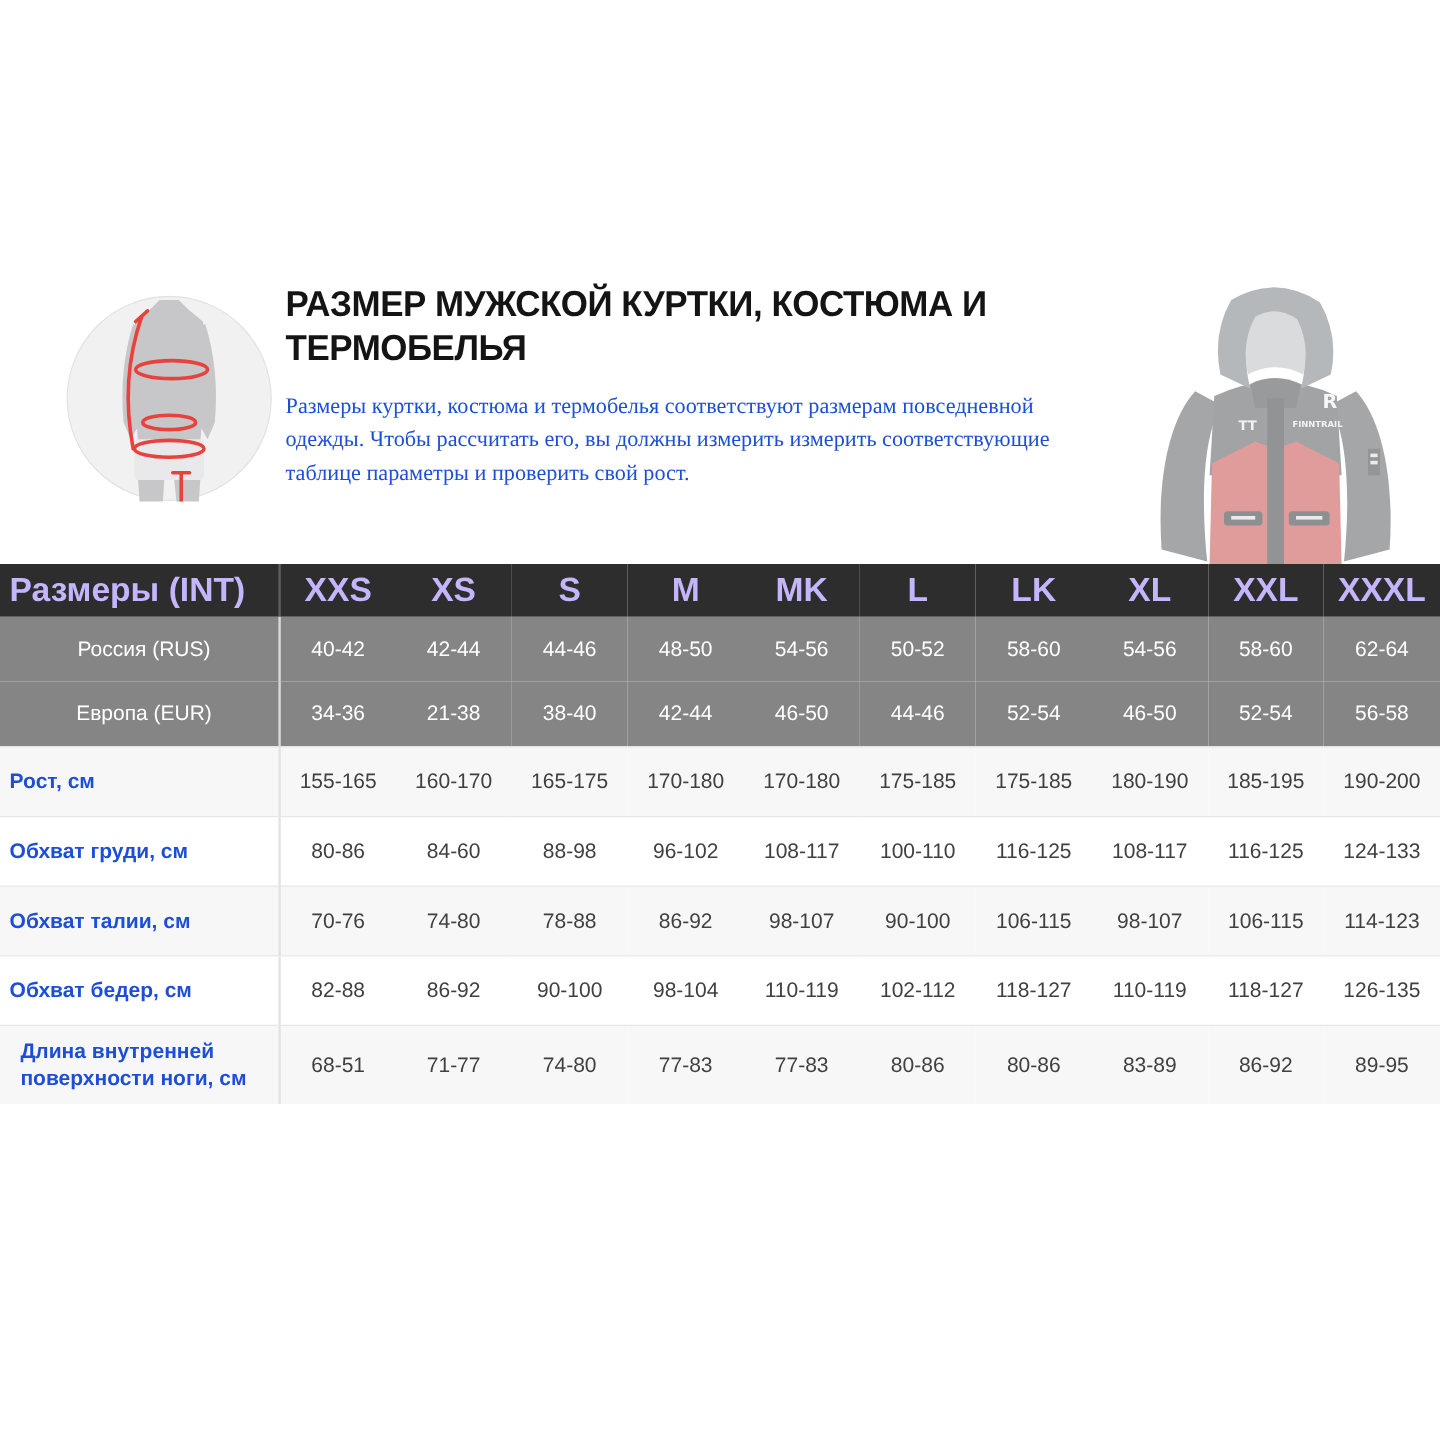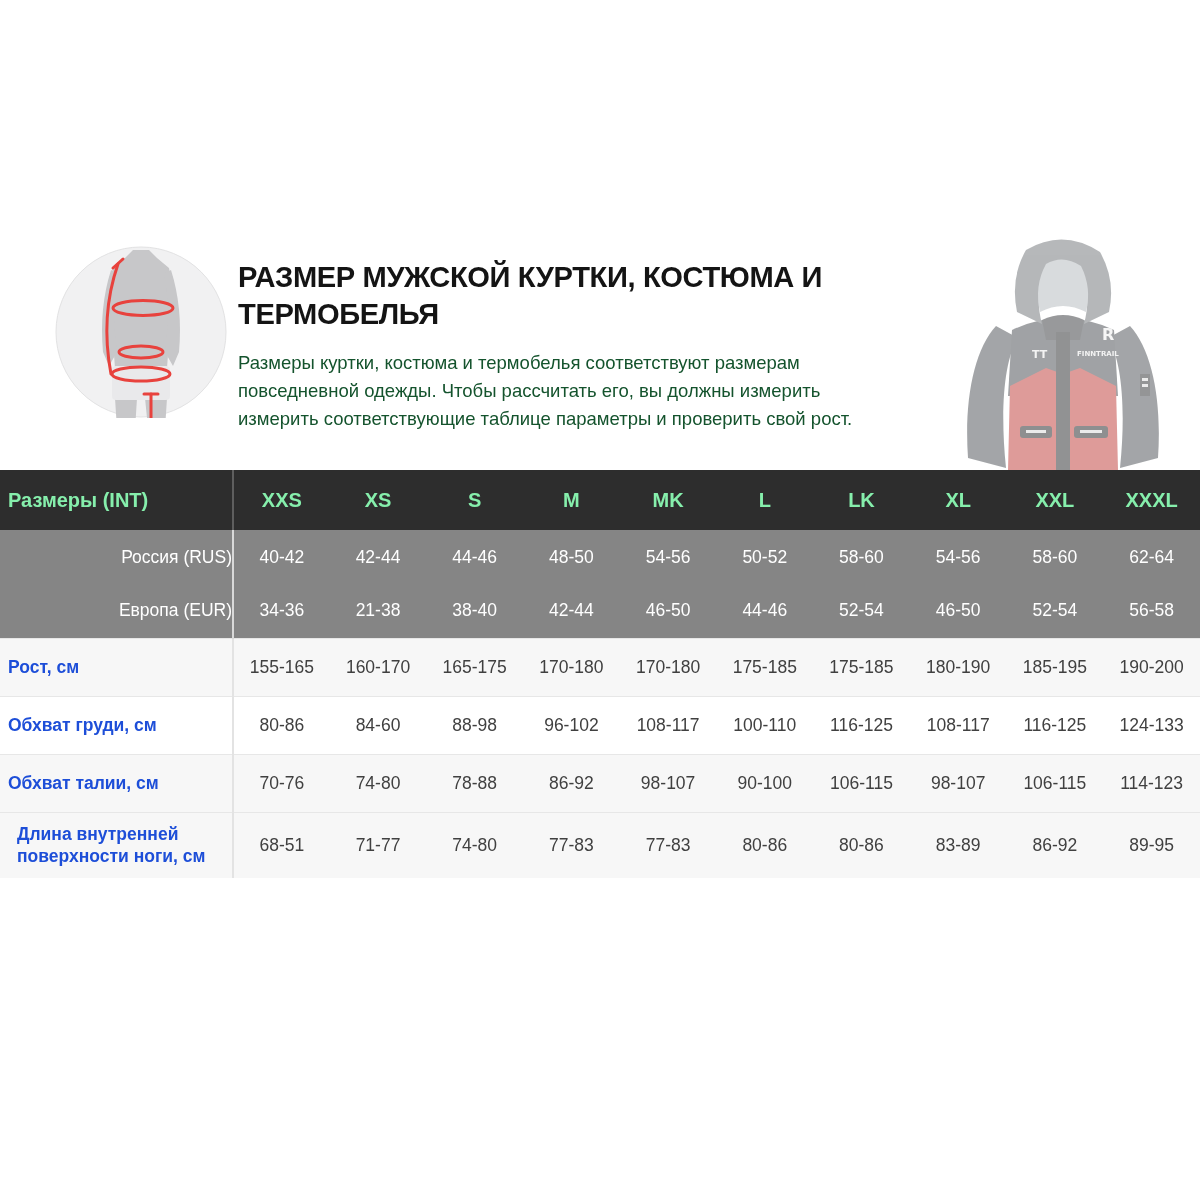--- a/index.html
+++ b/index.html
@@ -11,63 +11,64 @@
     font-family:"Liberation Sans", sans-serif;
     overflow:hidden;
   }
 
   
   .icon-circle {
     position:absolute; left:55px; top:246px;
     width:172px; height:172px;
   }
   .intro-text {
-    position:absolute; left:238px; top:259px; width:700px;
+    position:absolute; left:238px; top:236px; width:700px;
   }
   .page-title {
     font-size:30px; font-weight:bold; color:#141414;
     line-height:1.22; letter-spacing:-0.4px;
     transform:scaleX(.97); transform-origin:left top;
     width:680px;
   }
   .page-desc {
     margin-top:17px;
-    font-size:18.5px; color:#14532d; line-height:1.5;
+    font-size:18.5px; color:#1d4ed8; line-height:1.5;
     width:655px;
+    font-family:Liberation Serif, serif;
   }
   .jacket-wrap {
     position:absolute; right:8px; top:228px;
     width:258px; height:242px; overflow:hidden;
   }
 
   
   table.size-table {
     position:absolute; left:0; top:470px;
     width:1200px;
     border-collapse:collapse;
     table-layout:fixed;
   }
   .size-table th, .size-table td {
     text-align:center; vertical-align:middle;
     font-size:17.5px;
   }
   .size-table thead th {
-    height:60px; background:#2d2d2d; color:#86efac;
-    font-size:20px; font-weight:bold;
+    height:44px; background:#2d2d2d; color:#c4b5fd;
+    font-size:28px; font-weight:bold;
   }
   .size-table thead th.label {
     text-align:left; padding-left:8px;
     border-right:2px solid #5e5e5e;
   }
   tr.row-gray td {
     background:#858585; color:#ffffff;
     height:54px; font-weight:normal;text-align:center;
   }
   tr.row-gray td.label {
-    text-align:right; padding-left:8px;
+    text-align:center; padding-left:8px;
     border-right:2px solid #d9d9d9;
   }
   tr.row-light td, tr.row-white td {
     color:#404040; height:58px;
     border-top:1px solid #e7e7e7;
   }
   tr.row-light td { background:#f7f7f7; }
   tr.row-white td { background:#ffffff; }
   tr.row-light td.label, tr.row-white td.label {
     text-align:left; padding-left:8px;
@@ -231,20 +232,33 @@
           <td>74-80</td>
           <td>78-88</td>
           <td>86-92</td>
           <td>98-107</td>
           <td>90-100</td>
           <td>106-115</td>
           <td>98-107</td>
           <td>106-115</td>
           <td>114-123</td>
         </tr>
+        <tr class="row-white">
+          <td class="label">Обхват бедер, см</td>
+          <td>82-88</td>
+          <td>86-92</td>
+          <td>90-100</td>
+          <td>98-104</td>
+          <td>110-119</td>
+          <td>102-112</td>
+          <td>118-127</td>
+          <td>110-119</td>
+          <td>118-127</td>
+          <td>126-135</td>
+        </tr>
         <tr class="row-light row-tall">
           <td class="label">Длина внутренней поверхности ноги, см</td>
           <td>68-51</td>
           <td>71-77</td>
           <td>74-80</td>
           <td>77-83</td>
           <td>77-83</td>
           <td>80-86</td>
           <td>80-86</td>
           <td>83-89</td>

